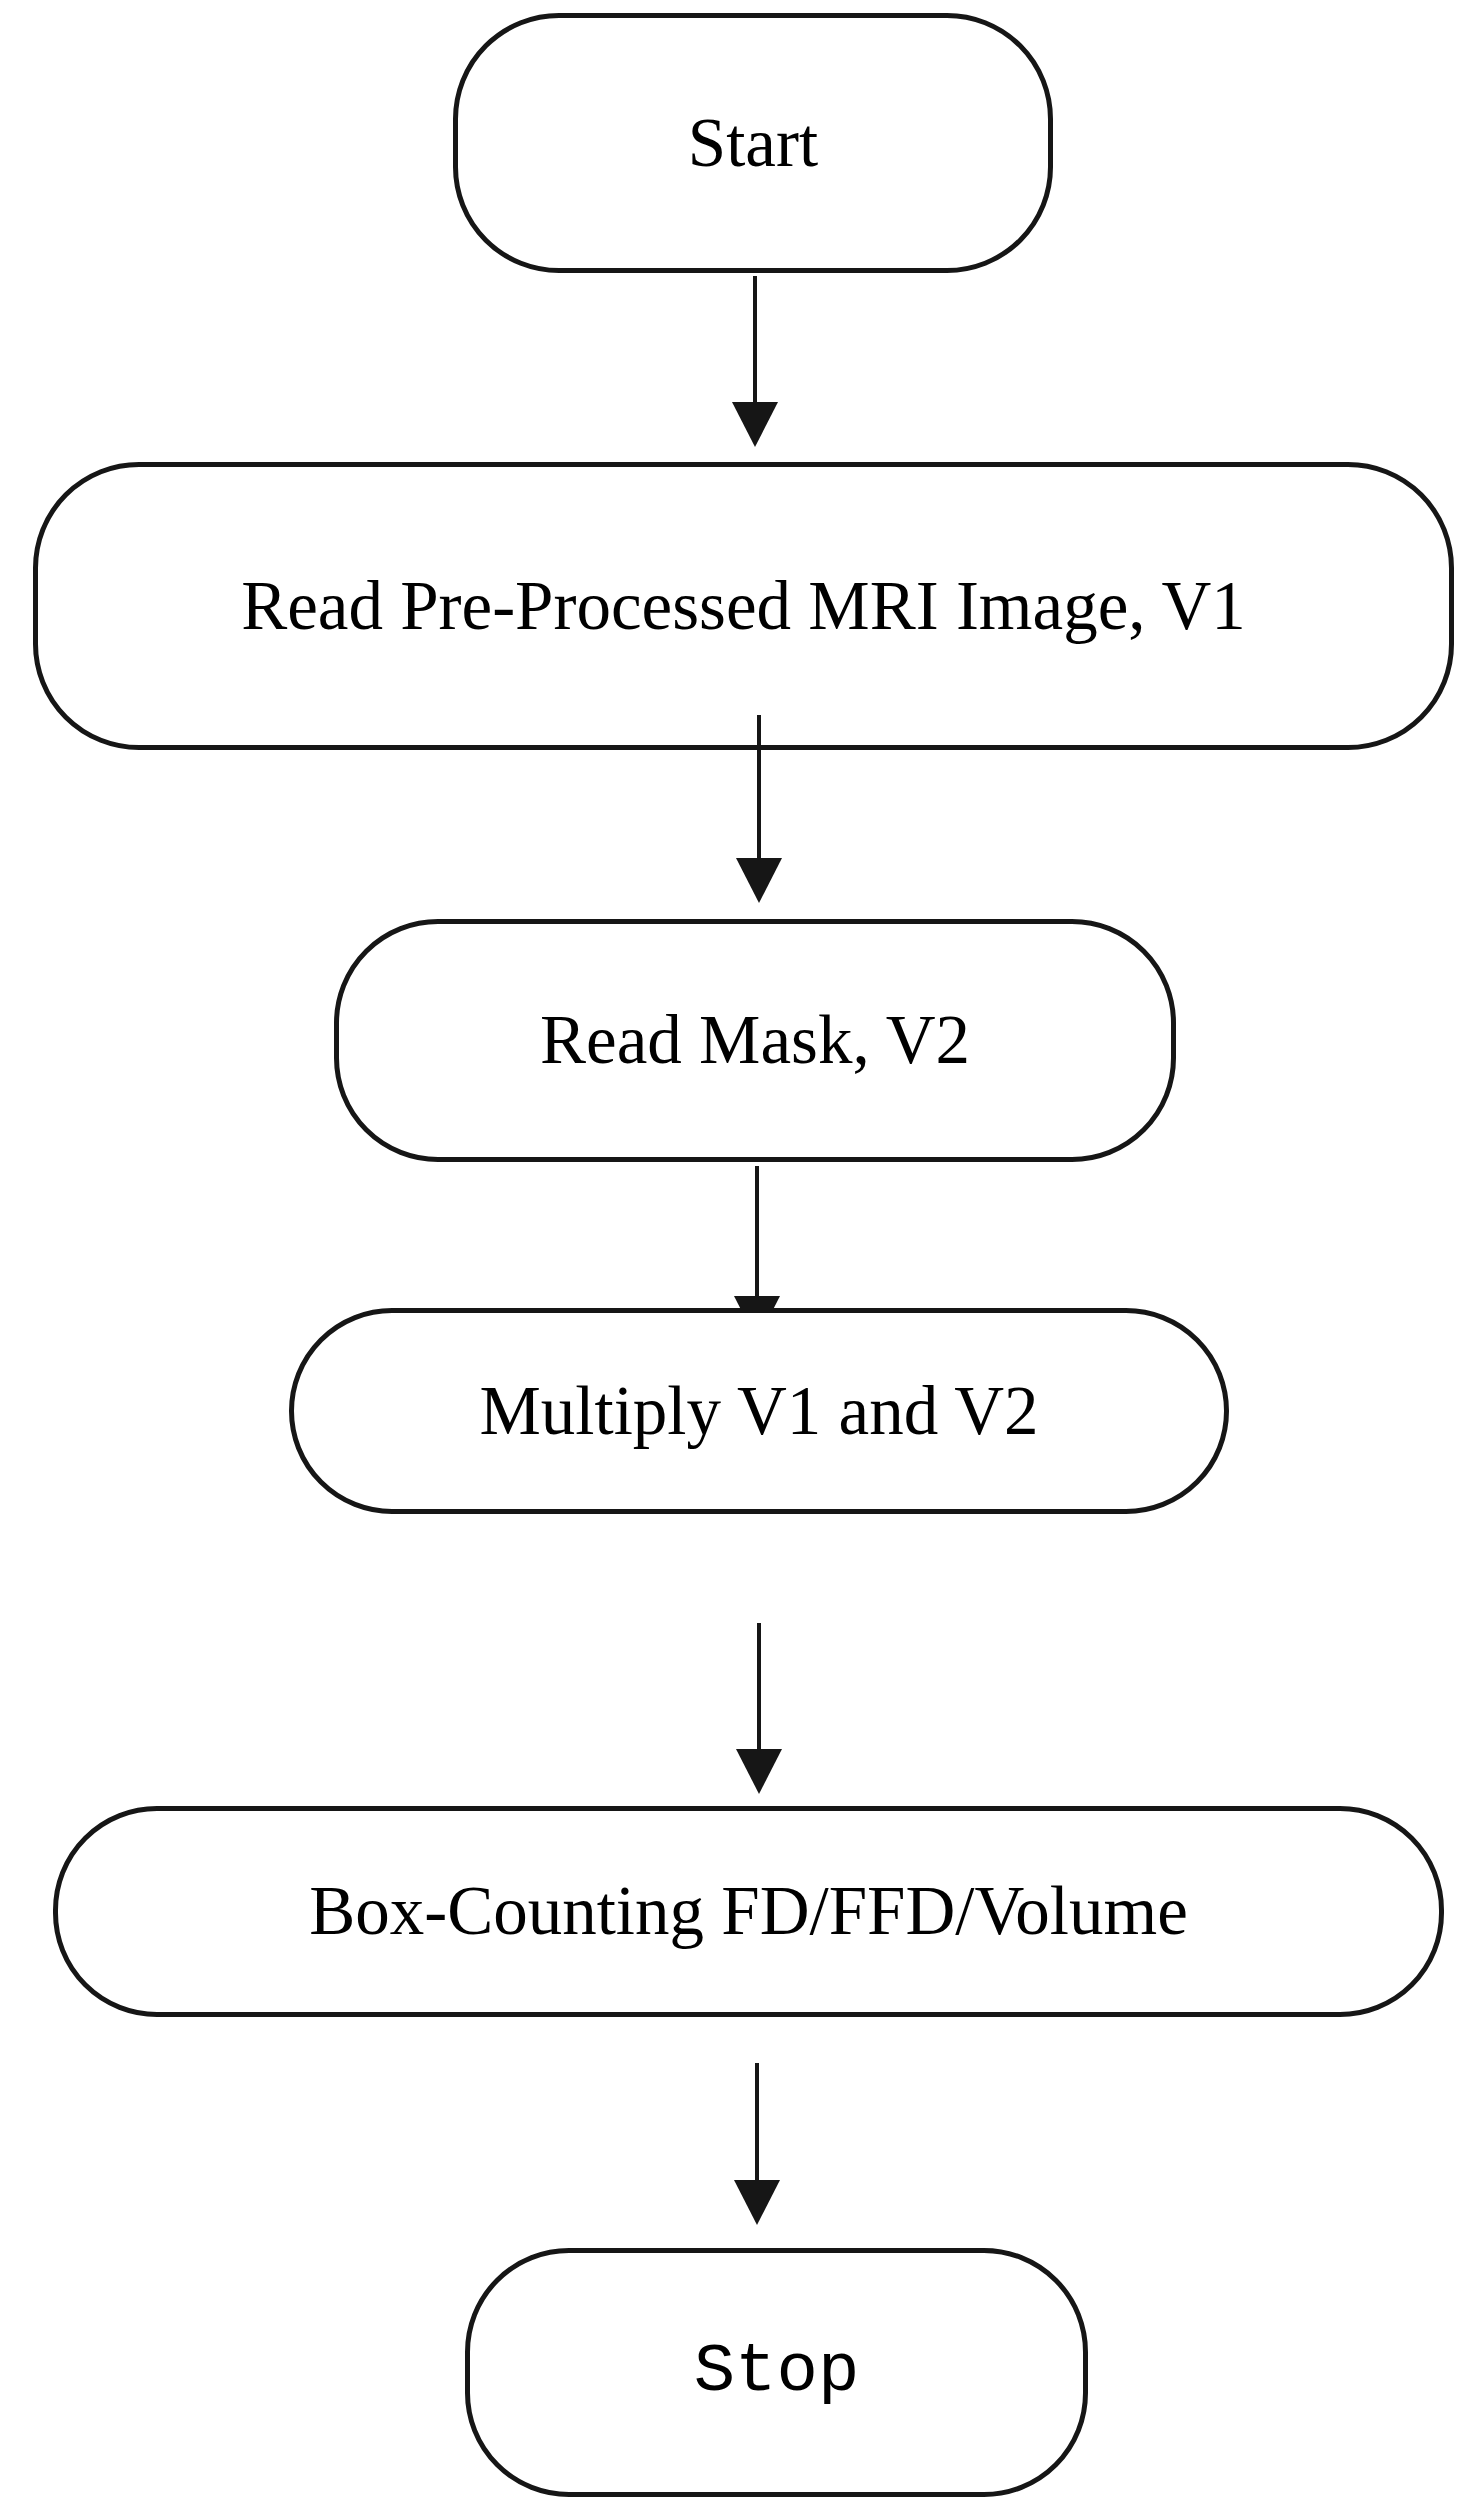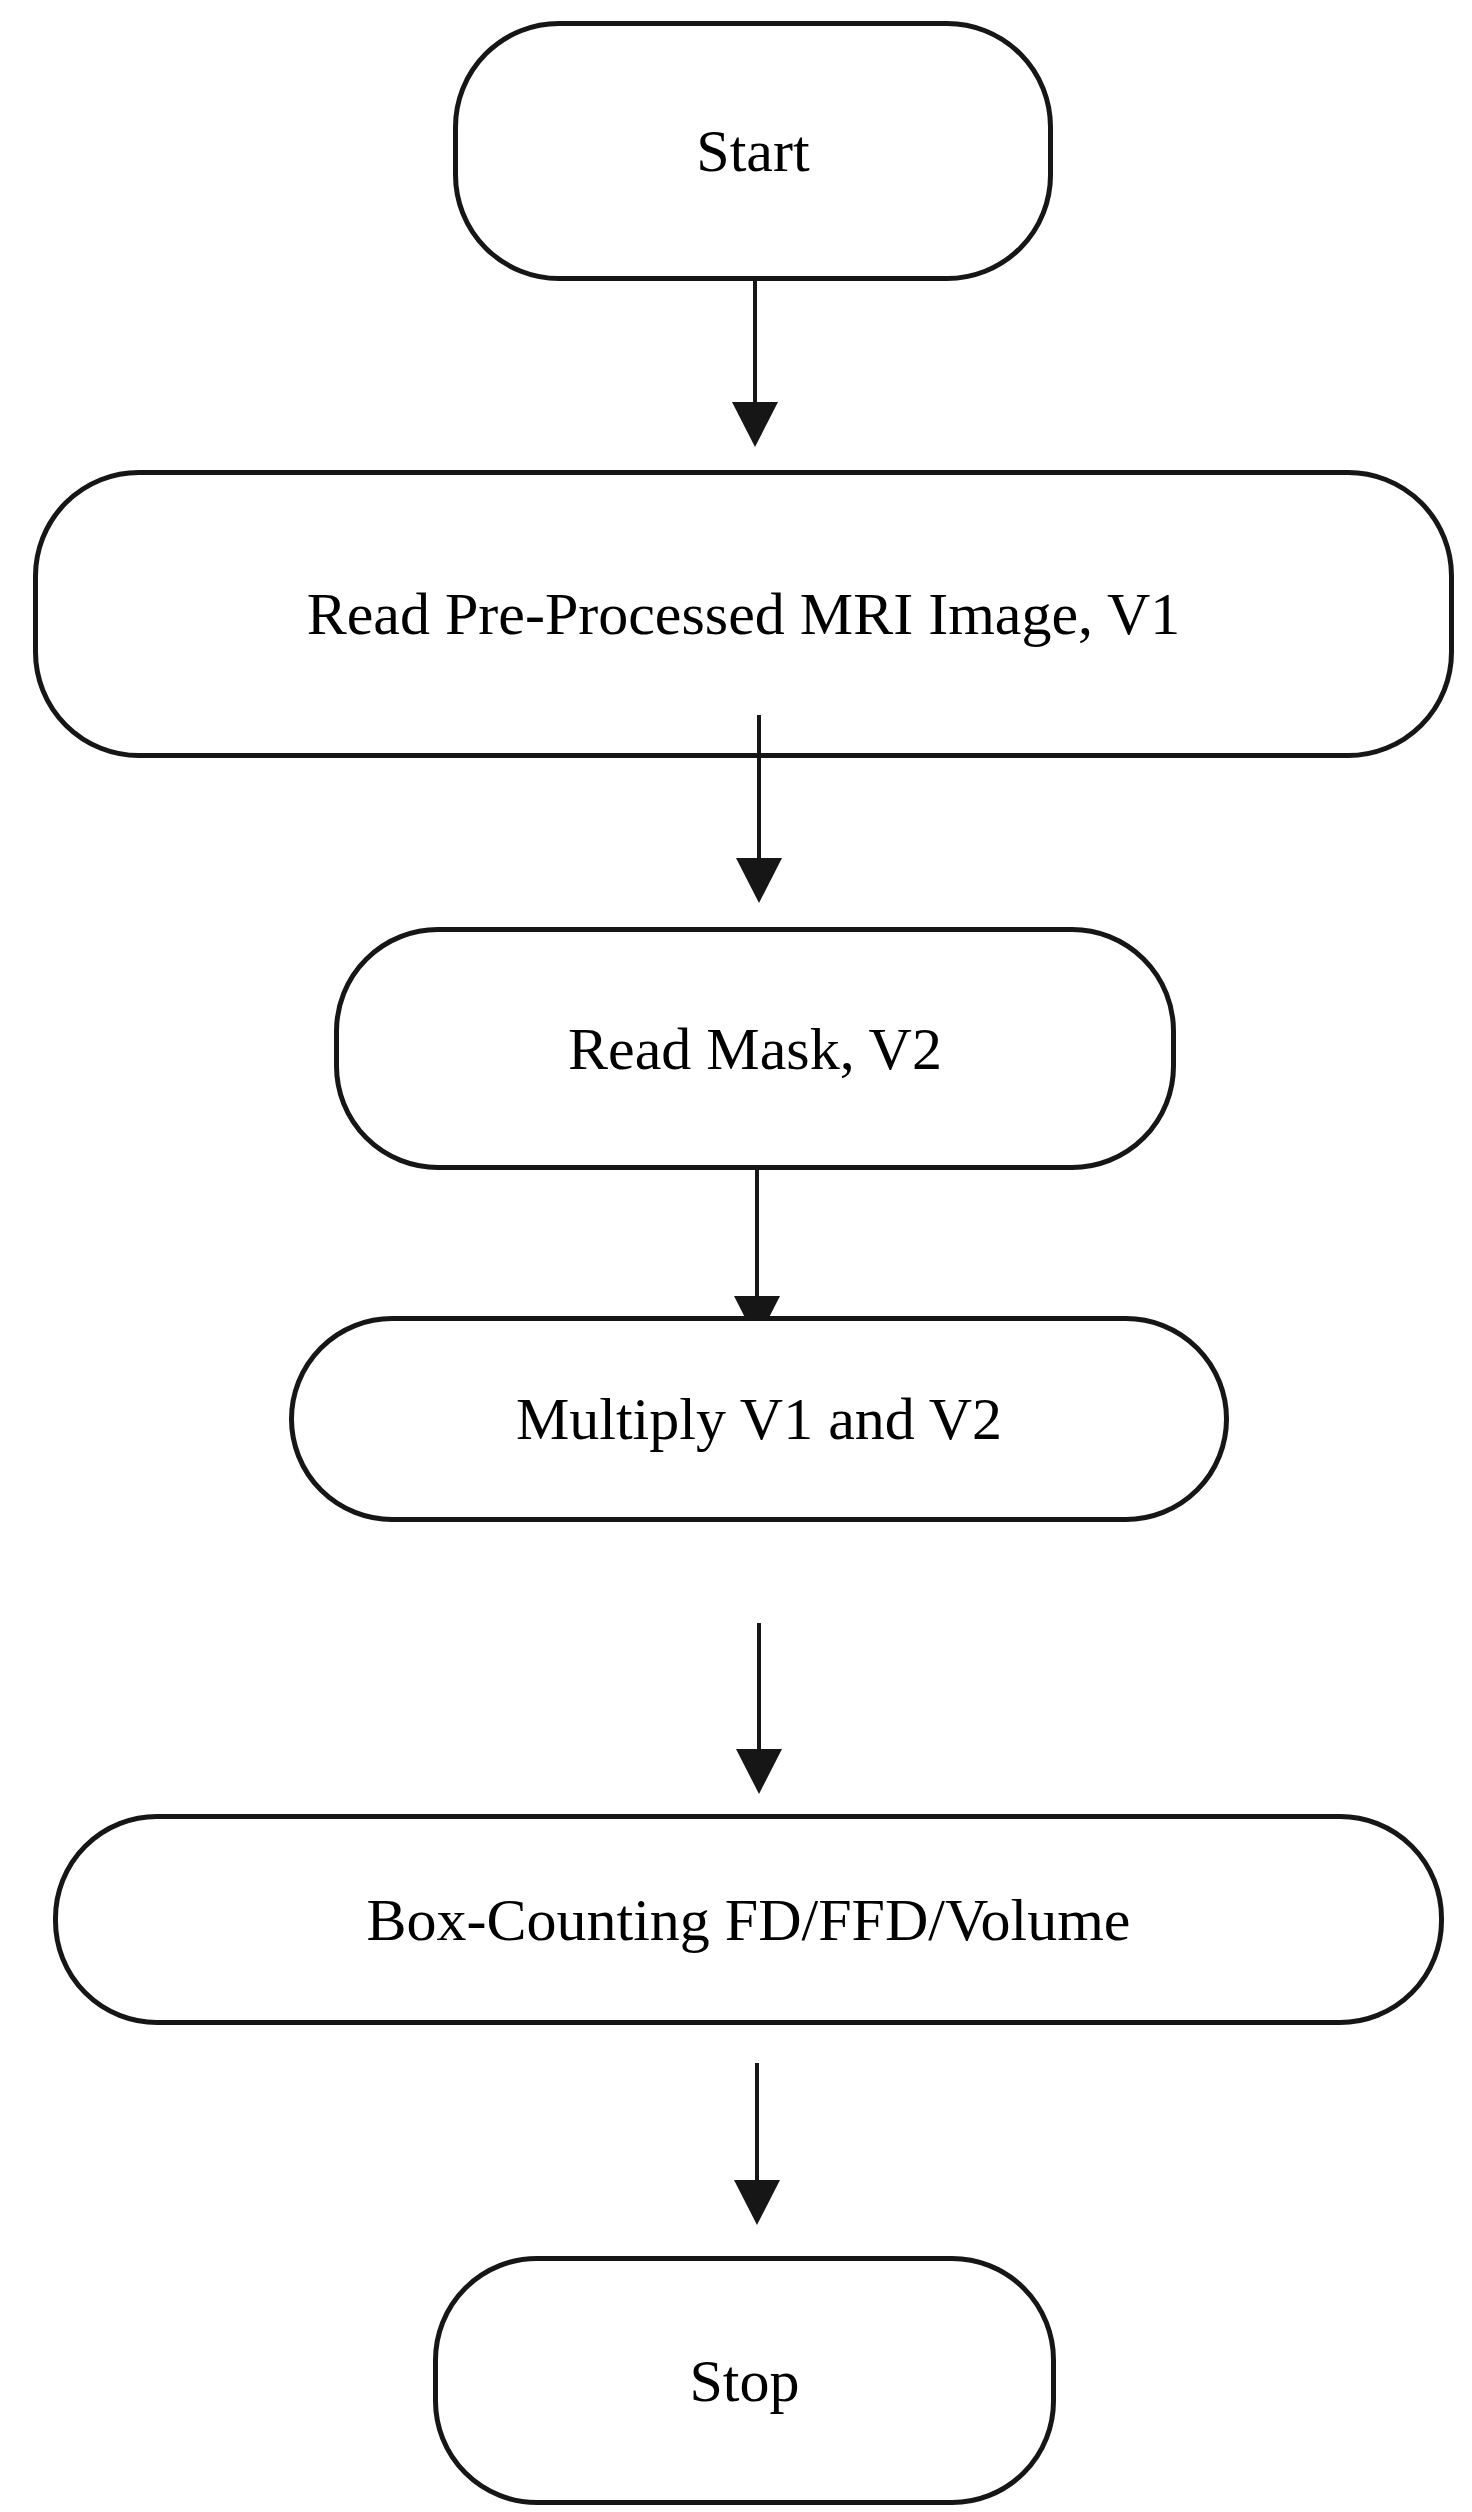--- a/index.html
+++ b/index.html
@@ -18,32 +18,31 @@
   .node {
     position: absolute;
     box-sizing: border-box;
     border: 5.7px solid var(--stroke, #161616);
     background: var(--fill, #ffffff);
     color: var(--text, #000000);
     display: flex;
     align-items: center;
     justify-content: center;
     text-align: center;
-    font-size: 60px;
+    font-size: 69px;
     line-height: 1;
     white-space: nowrap;
-    margin-top: 8px;
   }
   
   .n1 { left: 453px; top: 13.2px;   width: 600px;  height: 260px; border-radius: 106px; }
   .n2 { left: 33px;  top: 462px;  width: 1421px; height: 288px; border-radius: 106px; }
   .n3 { left: 334px; top: 919px;  width: 842px;  height: 243px; border-radius: 104px; }
   .n4 { left: 289px; top: 1308px; width: 940px;  height: 206px; border-radius: 106px; font-family: Liberation Serif, serif; }
   .n5 { left: 53px;  top: 1806px; width: 1391px; height: 211px; border-radius: 104px; }
-  .n6 { left: 433px; top: 2248px; width: 623px;  height: 249px; border-radius: 104px; }
+  .n6 { left: 465px; top: 2248px; width: 623px;  height: 249px; border-radius: 104px; font-family: Liberation Mono, monospace; }
 
   
   .arrow {
     position: absolute;
     width: 3.8px;
     background: var(--stroke, #161616);
   }
   .arrow::after {
     content: "";
     position: absolute;

